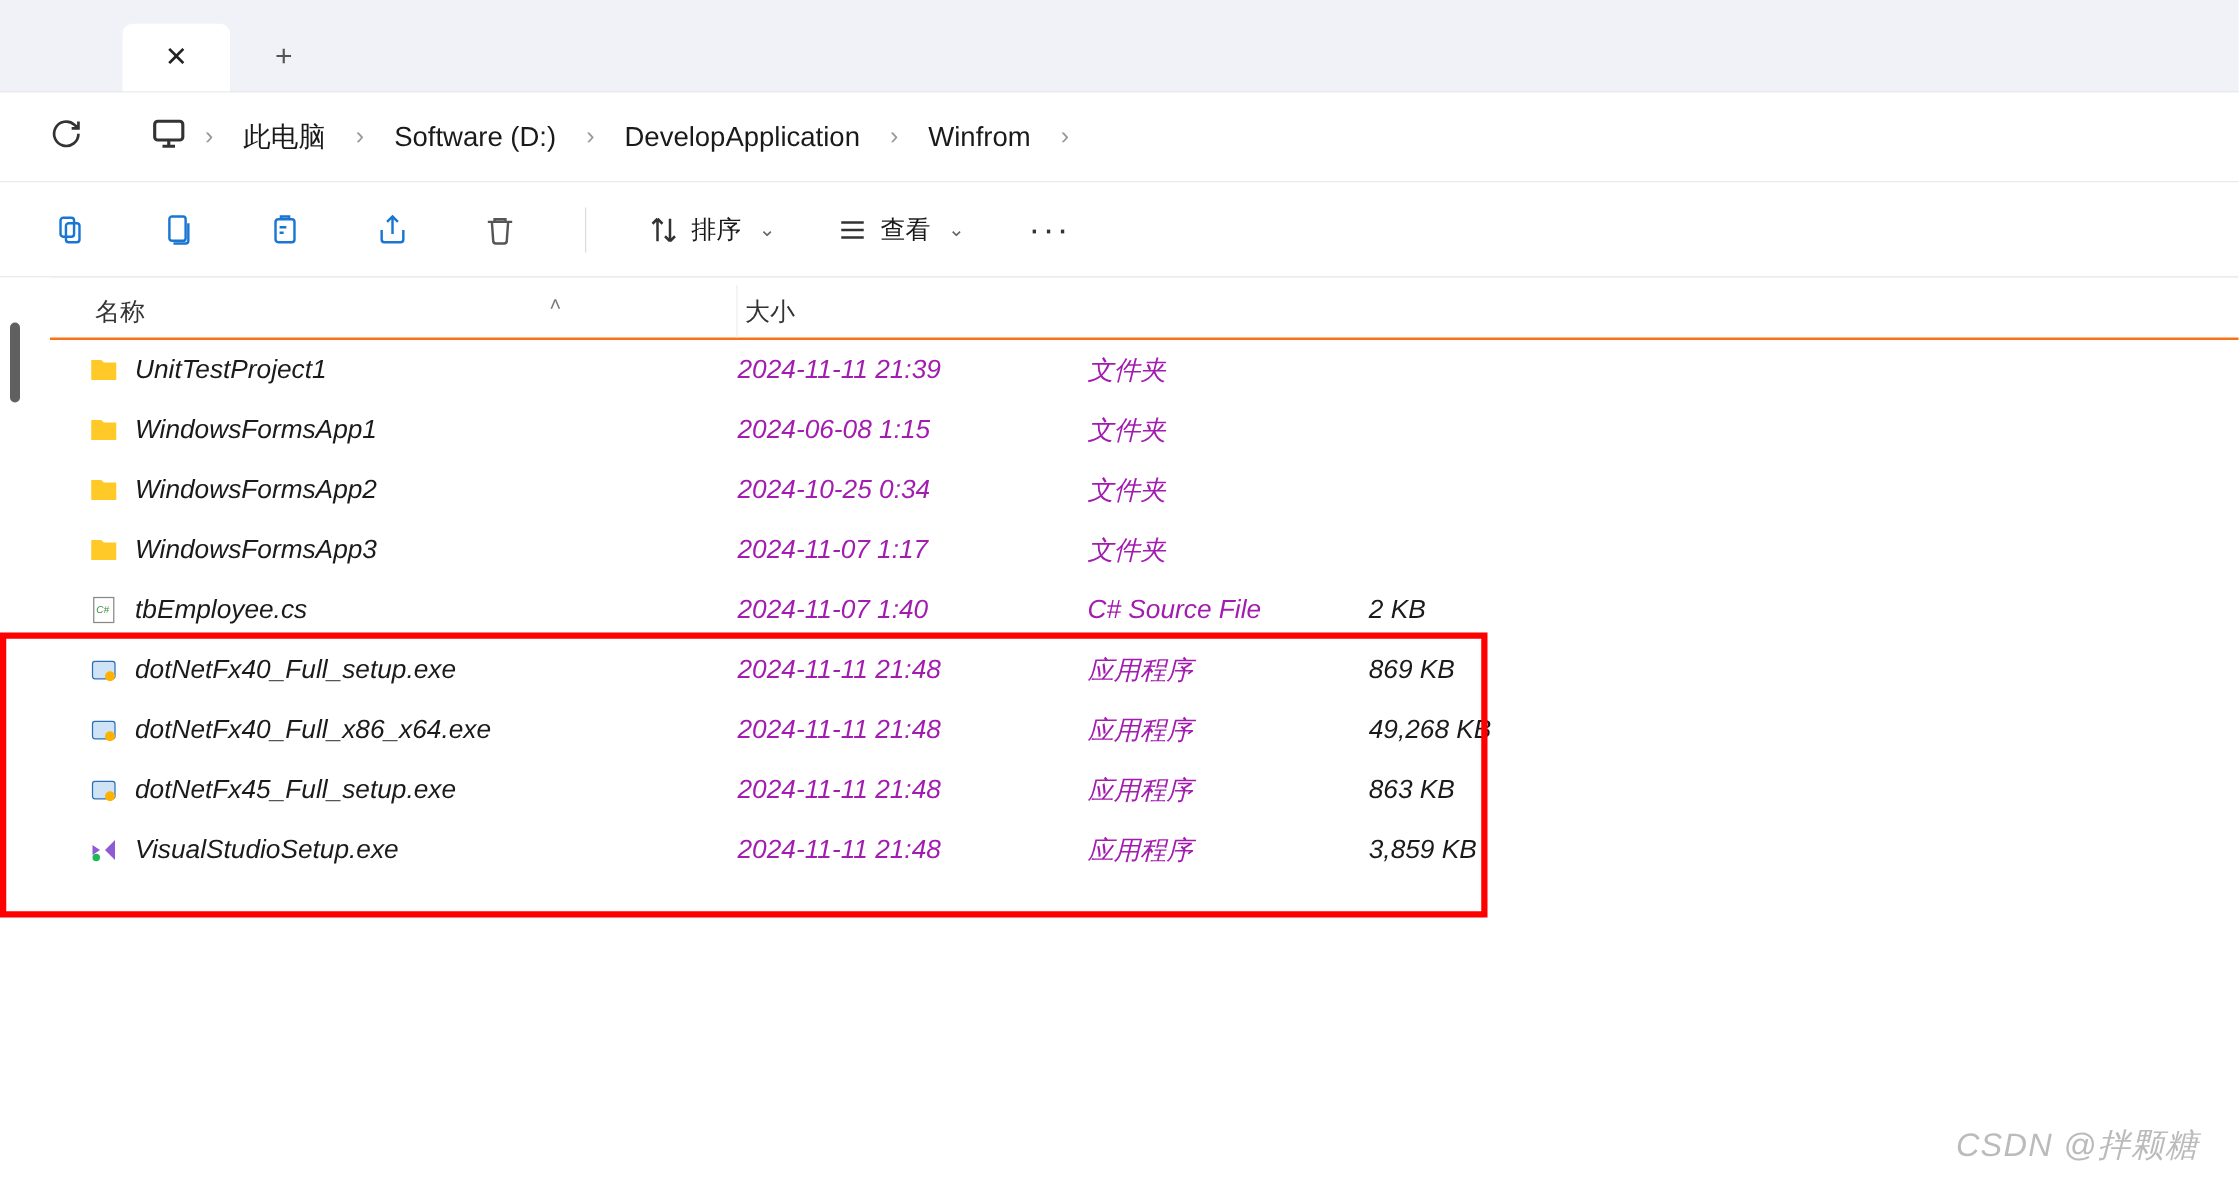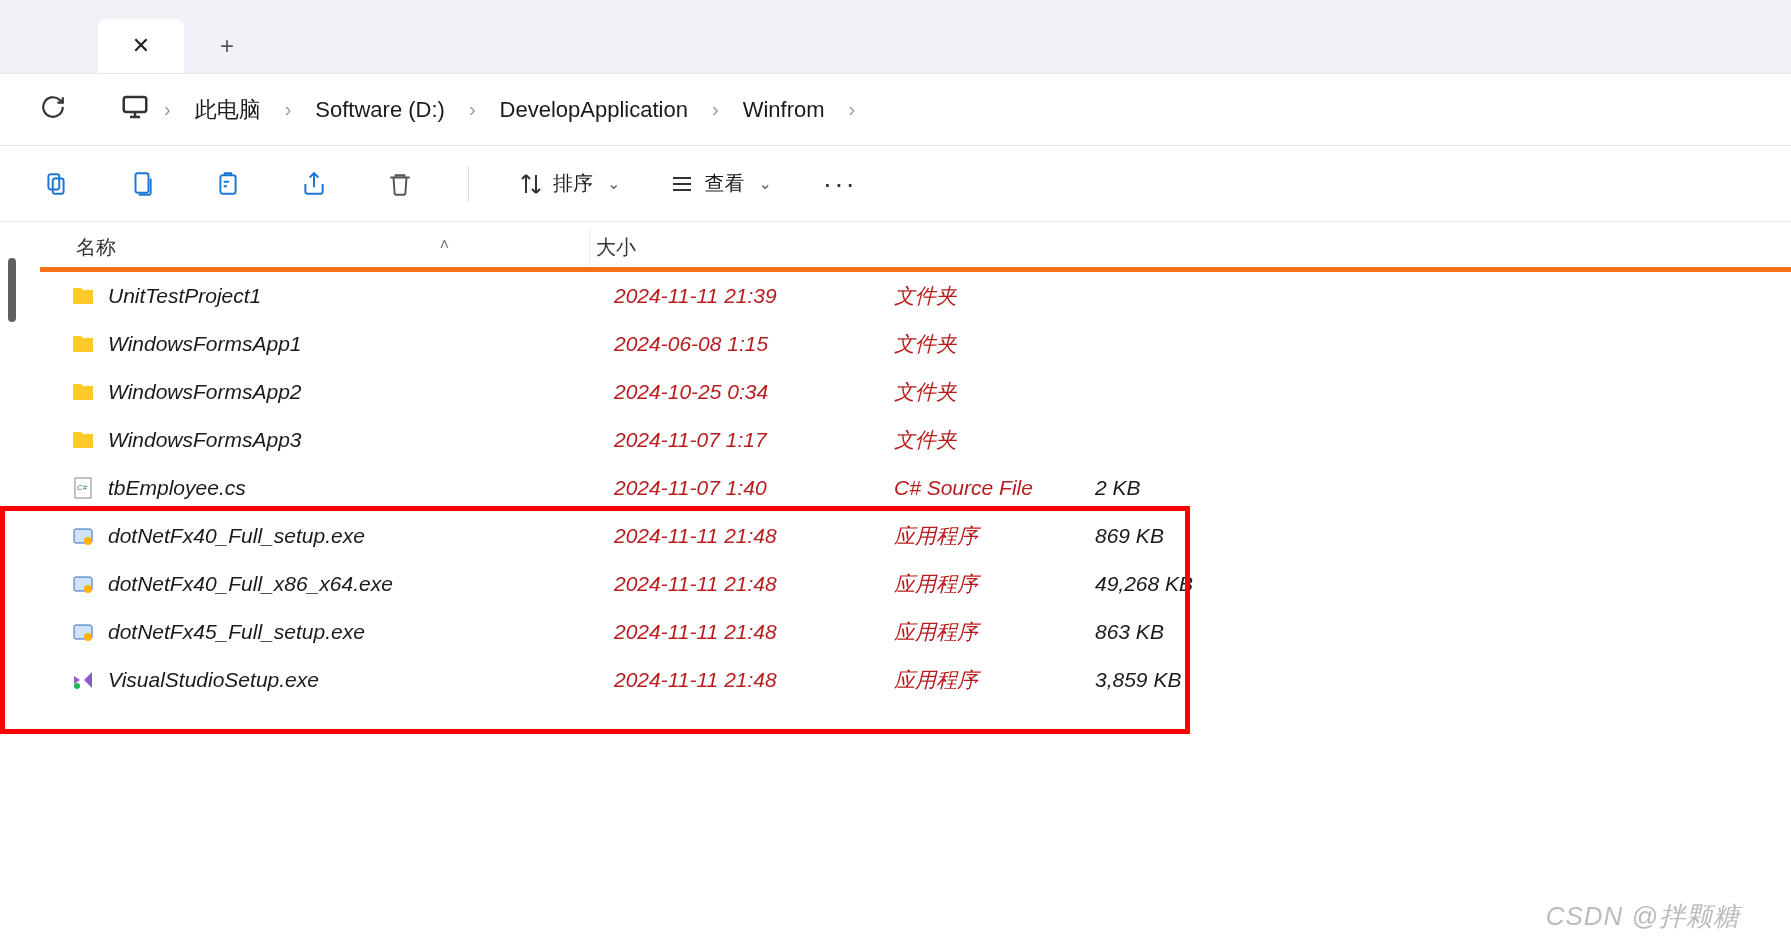--- a/index.html
+++ b/index.html
@@ -79,43 +79,43 @@
   .columns-row, .file-row {
     display: grid;
     grid-template-columns: 520px 280px 225px 195px;
     align-items: center;
     padding-left: 30px;
   }
   .columns-row {
     height: 44px;
     font-size: 20px;
     color: #333;
-    border-bottom: 5px solid #f97316;
+    border-bottom: 2px solid #f97316;
   }
   .columns-row > div { border-right: 1px solid #eee; height: 100%; display: flex; align-items: center; padding-left: 6px; position: relative; }
   .columns-row > div:last-child { border-right: none; }
   .sort-arrow { position: absolute; right: 140px; top: 8px; color: #777; font-size: 16px; }
   .file-row {
     height: 48px;
     font-size: 21px;
     color: #1a1a1a;
     font-style: italic;
   }
   .name-cell { display: flex; align-items: center; gap: 12px; }
   .size-cell { padding-right: 14px; }
-  .type-cell, .date-cell { color: #b91c1c; margin-left: 24px; }
+  .type-cell, .date-cell { color: #a21caf; }
   .file-icon { width: 26px; height: 26px; display: flex; align-items: center; justify-content: center; }
 
   .highlight-box {
     position: absolute;
     border: 5px solid #ff0000;
   }
   .watermark {
     position: absolute;
-    right: 51px;
+    right: 32px;
     bottom: 16px;
     font-size: 26px;
     color: rgba(120,120,120,0.5);
     font-style: italic;
     letter-spacing: 1px;
     margin-top: 16px;
   }
 </style>
 </head>
 <body>

